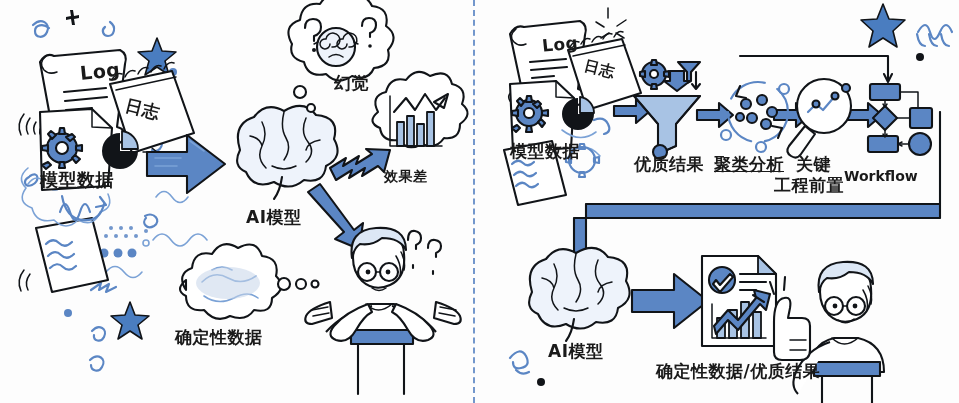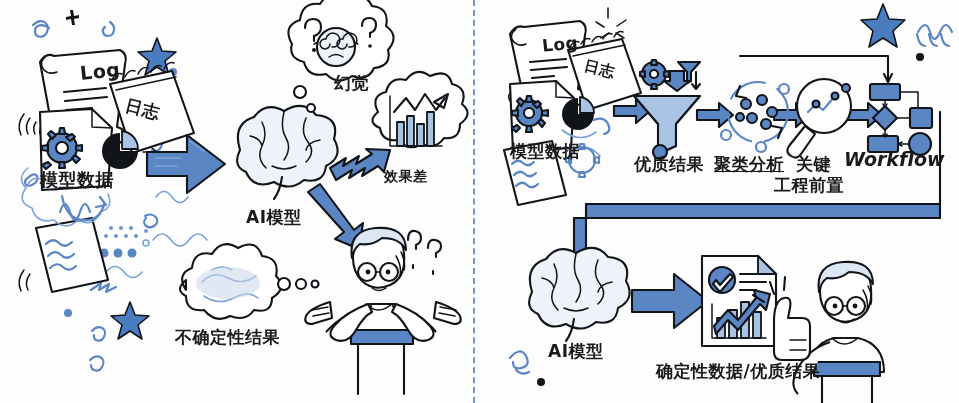--- a/index.html
+++ b/index.html
@@ -205,21 +205,21 @@
       </g>
 
     </svg>
 
     <div class="lbl cn" style="left:80px;top:60px;font-size:19px;transform:rotate(-6deg);">Log</div>
     <div class="lbl cn" style="left:125px;top:98px;font-size:17px;transform:rotate(14deg);">日志</div>
     <div class="lbl cn" style="left:40px;top:168px;font-size:18px;">模型数据</div>
     <div class="lbl cn" style="left:246px;top:206px;font-size:17px;">AI模型</div>
     <div class="lbl cn" style="left:315px;top:72px;font-size:17px;margin-left:19px;">幻觉</div>
     <div class="lbl cn" style="left:384px;top:168px;font-size:14px;">效果差</div>
-    <div class="lbl cn" style="left:175px;top:326px;font-size:17px;">不确定性结果</div>
+    <div class="lbl cn" style="left:175px;top:326px;font-size:17px;">确定性数据</div>
   </div>
 
   <div class="panel" id="panel-right">
 
     <svg width="485" height="403" viewBox="0 0 485 403">
 
       <g>
         <path class="ink-thin" d="M134 8 l0 10 M122 22 l8 5 M152 20 l-9 6 M127 38 l8 -5 M150 38 l-8 -5"></path>
         <path class="star" d="M674 0"></path>
         <path class="star" d="M409 4 l6 15 l16 1 l-12 11 l4 16 l-14 -9 l-14 9 l4 -16 l-12 -11 l16 -1z"></path>
@@ -383,20 +383,20 @@
     </svg>
 
     <div class="lbl cn" style="left:68px;top:34px;font-size:17px;transform:rotate(-6deg);">Log</div>
     <div class="lbl cn" style="left:110px;top:60px;font-size:15px;transform:rotate(14deg);">日志</div>
     <div class="lbl cn" style="left:36px;top:140px;font-size:17px;">模型数据</div>
 
     <div class="lbl cn" style="left:160px;top:153px;font-size:17px;">优质结果</div>
     <div class="lbl cn" style="left:240px;top:153px;font-size:17px;text-decoration:underline;">聚类分析</div>
     <div class="lbl cn" style="left:322px;top:153px;font-size:17px;text-align:center;">关键</div>
     <div class="lbl cn" style="left:300px;top:174px;font-size:17px;">工程前置</div>
-    <div class="lbl" style="left:370px;top:148px;font-size:19px;font-style:italic;">Workflow</div>
+    <div class="lbl" style="left:370px;top:168px;font-size:14px;">Workflow</div>
 
     <div class="lbl cn" style="left:74px;top:340px;font-size:17px;">AI模型</div>
     <div class="lbl cn" style="left:182px;top:360px;font-size:17px;">确定性数据/优质结果</div>
   </div>
 
   <div id="divider"></div>
 </div>
 
 </body></html>

